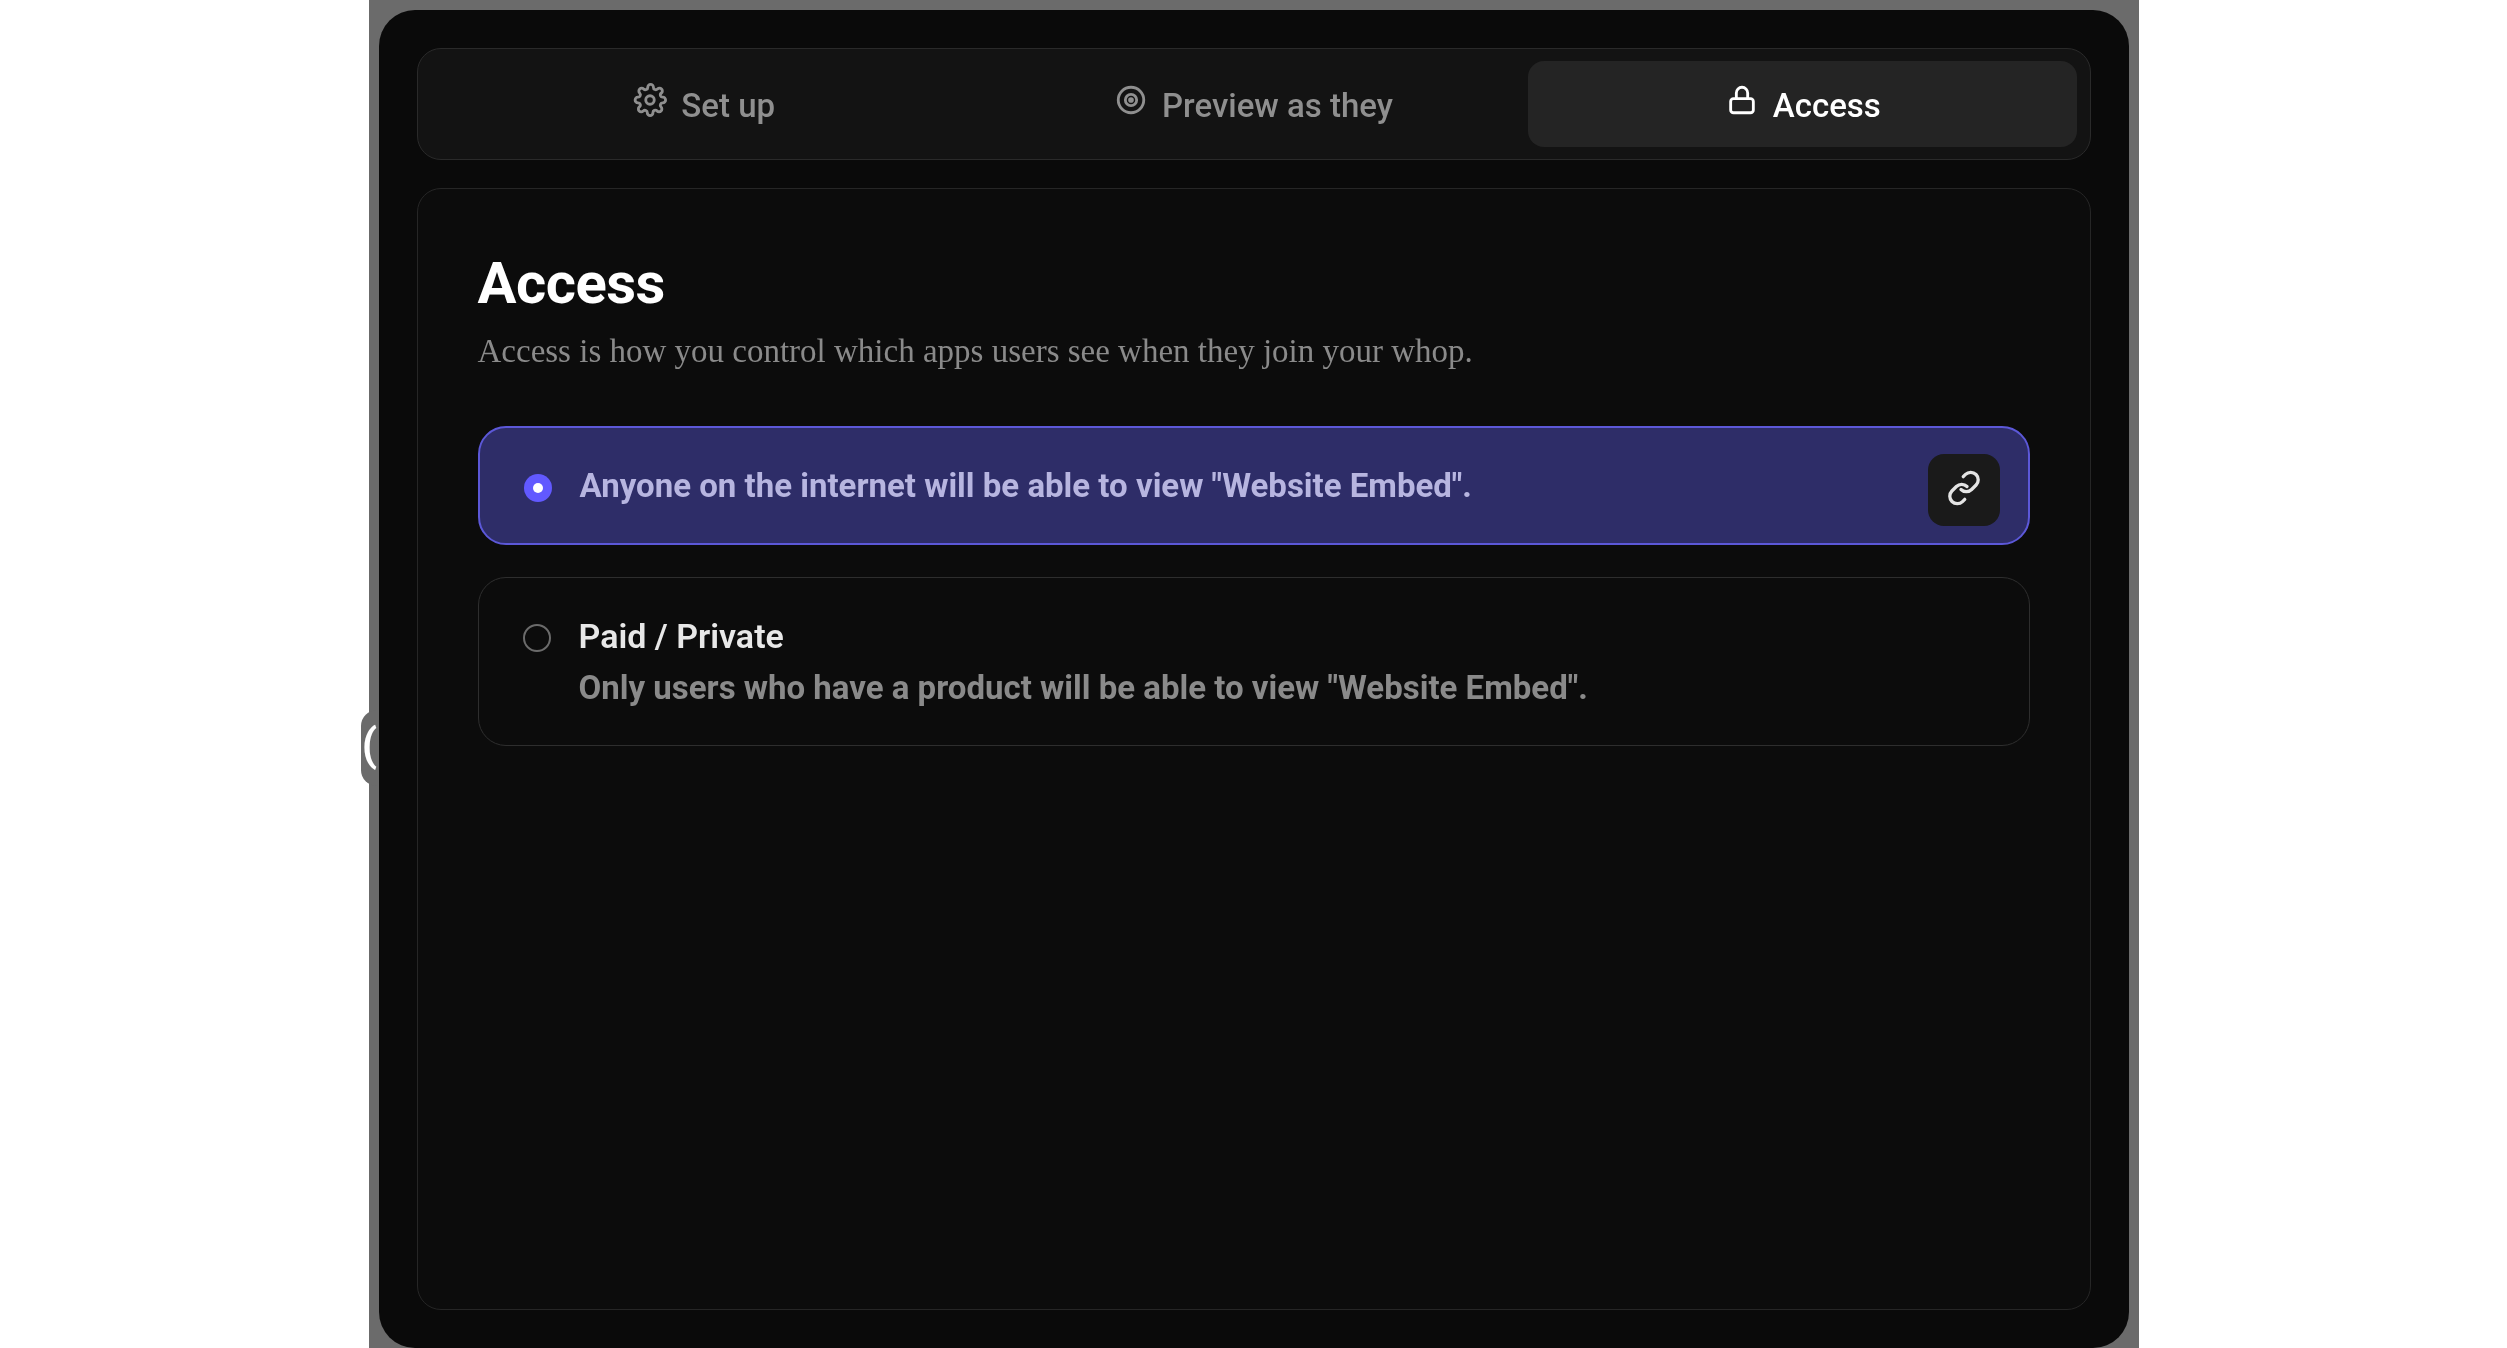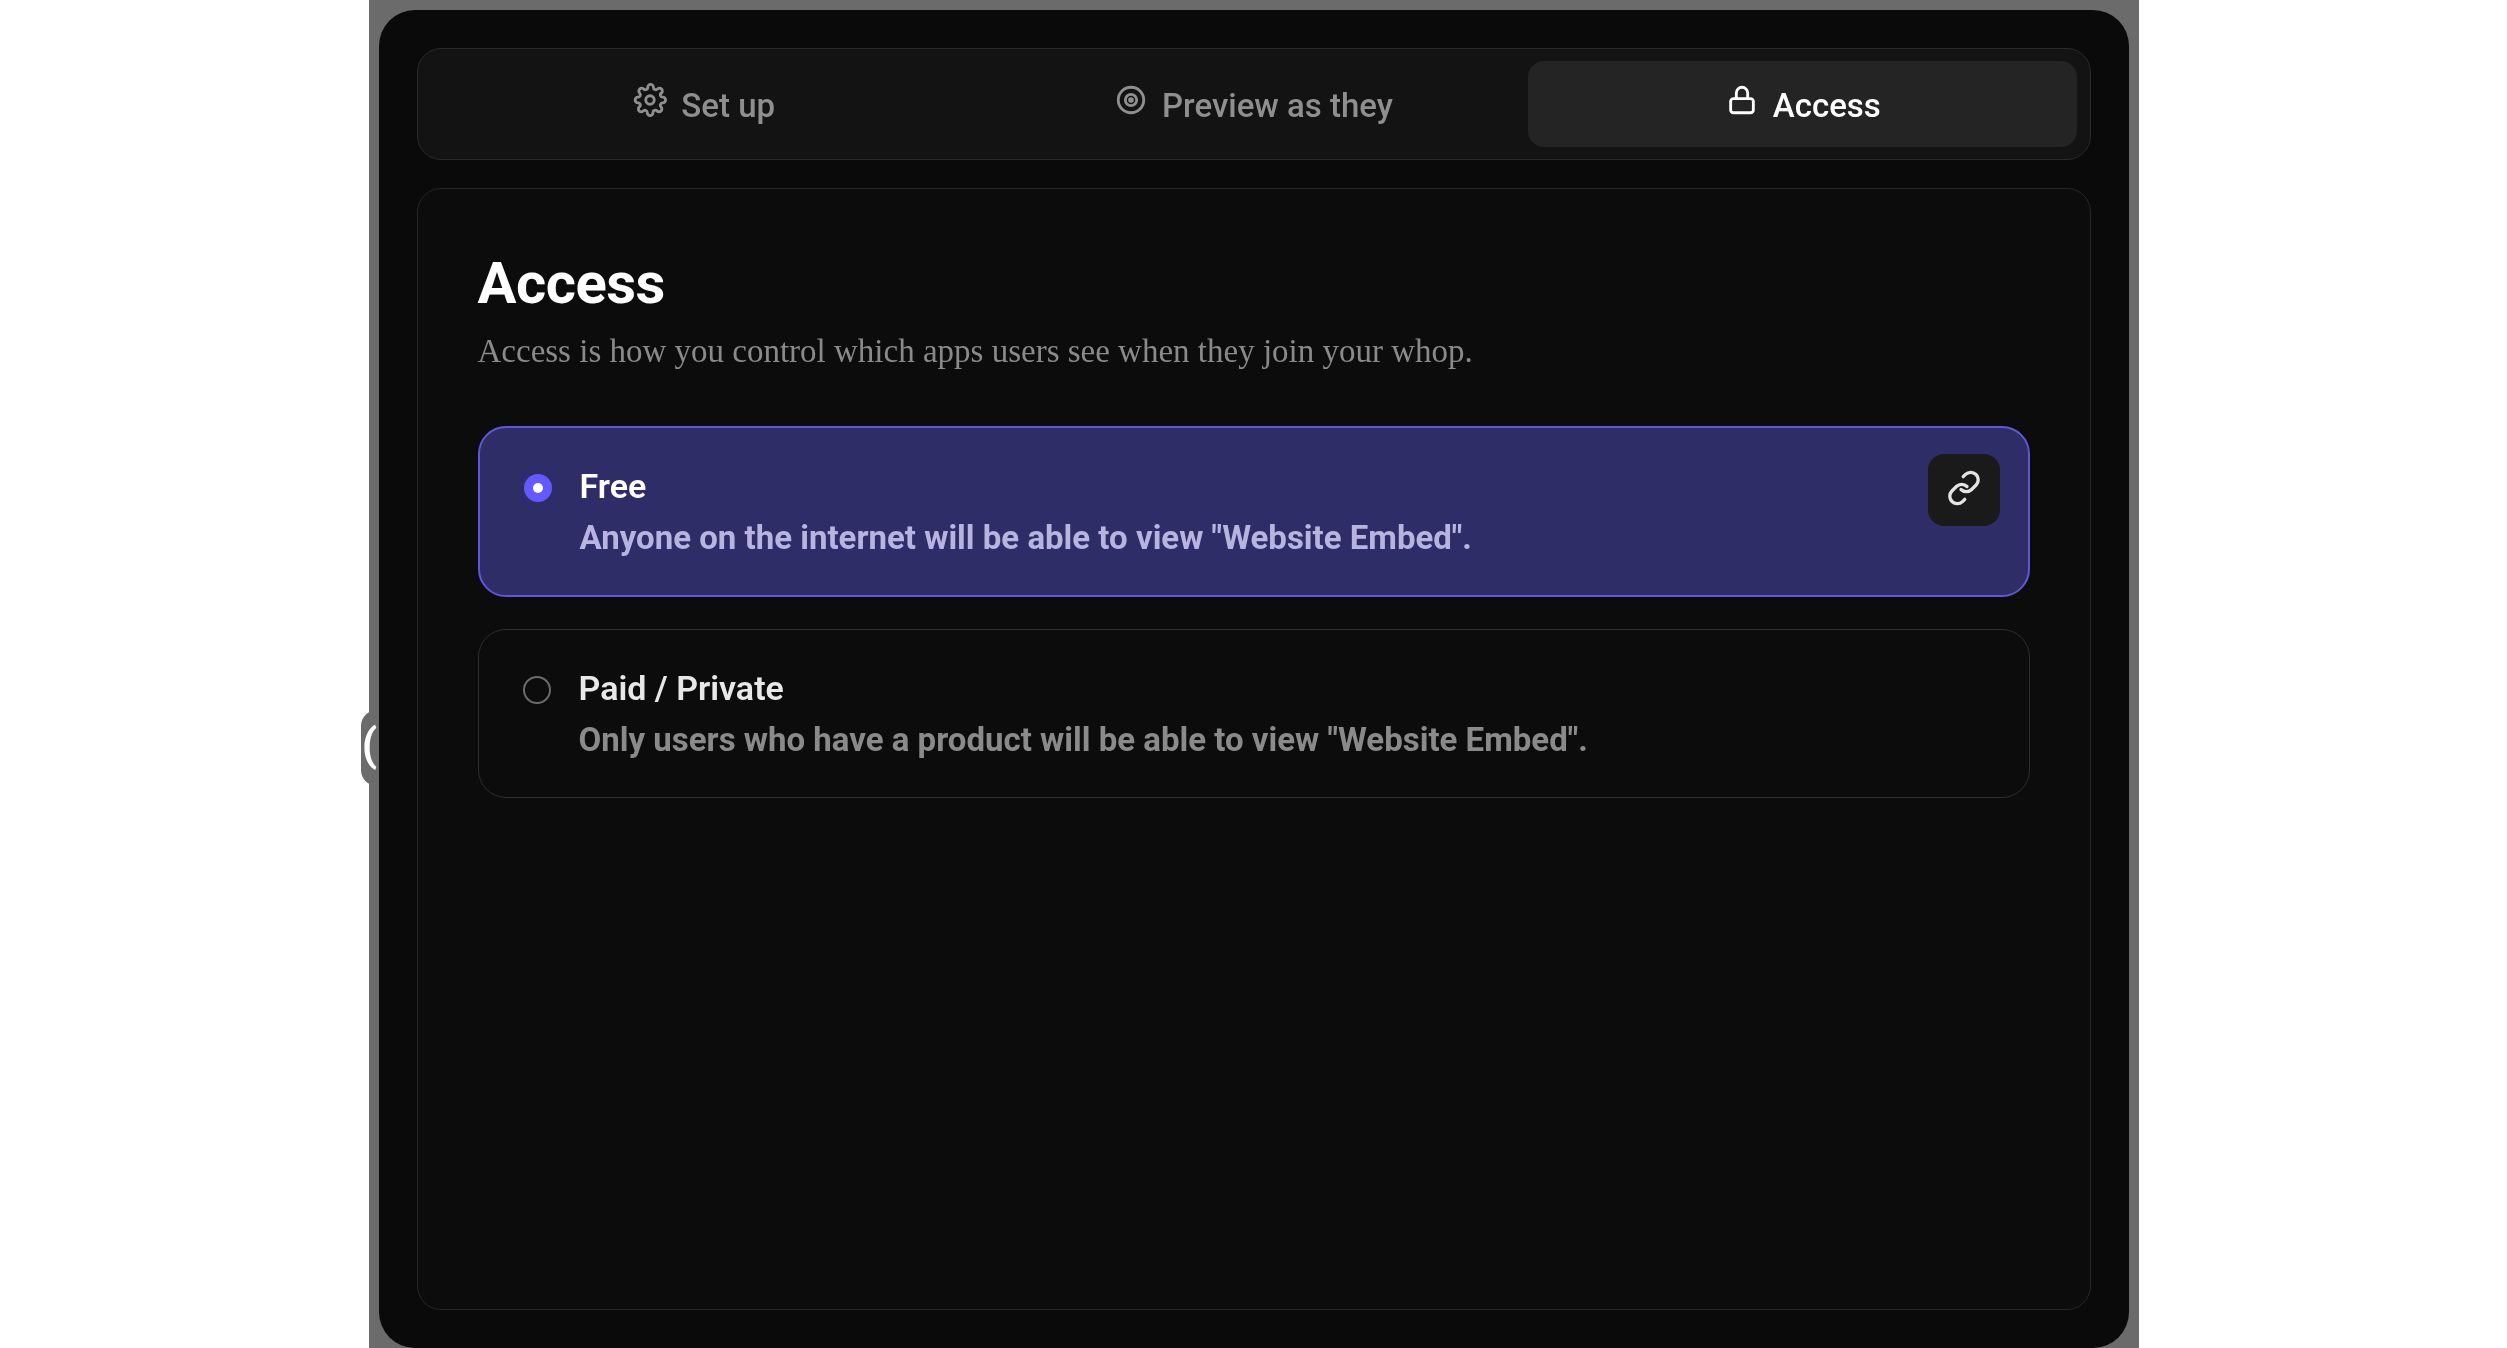--- a/index.html
+++ b/index.html
@@ -247,21 +247,20 @@
       </div>
     </div>
 
     <div class="content-panel">
       <h1 class="panel-title">Access</h1>
       <p class="panel-subtitle">Access is how you control which apps users see when they join your whop.</p>
 
       <div class="option-card selected">
         <div class="radio checked"></div>
         <div class="option-text">
-          <div class="option-title">Free</div>
           <div class="option-desc">Anyone on the internet will be able to view "Website Embed".</div>
         </div>
         <div class="link-button">
           <span>
             <svg viewBox="0 0 24 24" fill="none" stroke="currentColor" stroke-width="2.2" stroke-linecap="round" stroke-linejoin="round">
               <path d="M10 13a5 5 0 0 0 7.07 0l3-3a5 5 0 0 0-7.07-7.07l-1.5 1.5"></path>
               <path d="M14 11a5 5 0 0 0-7.07 0l-3 3a5 5 0 0 0 7.07 7.07l1.5-1.5"></path>
             </svg>
           </span>
         </div>

